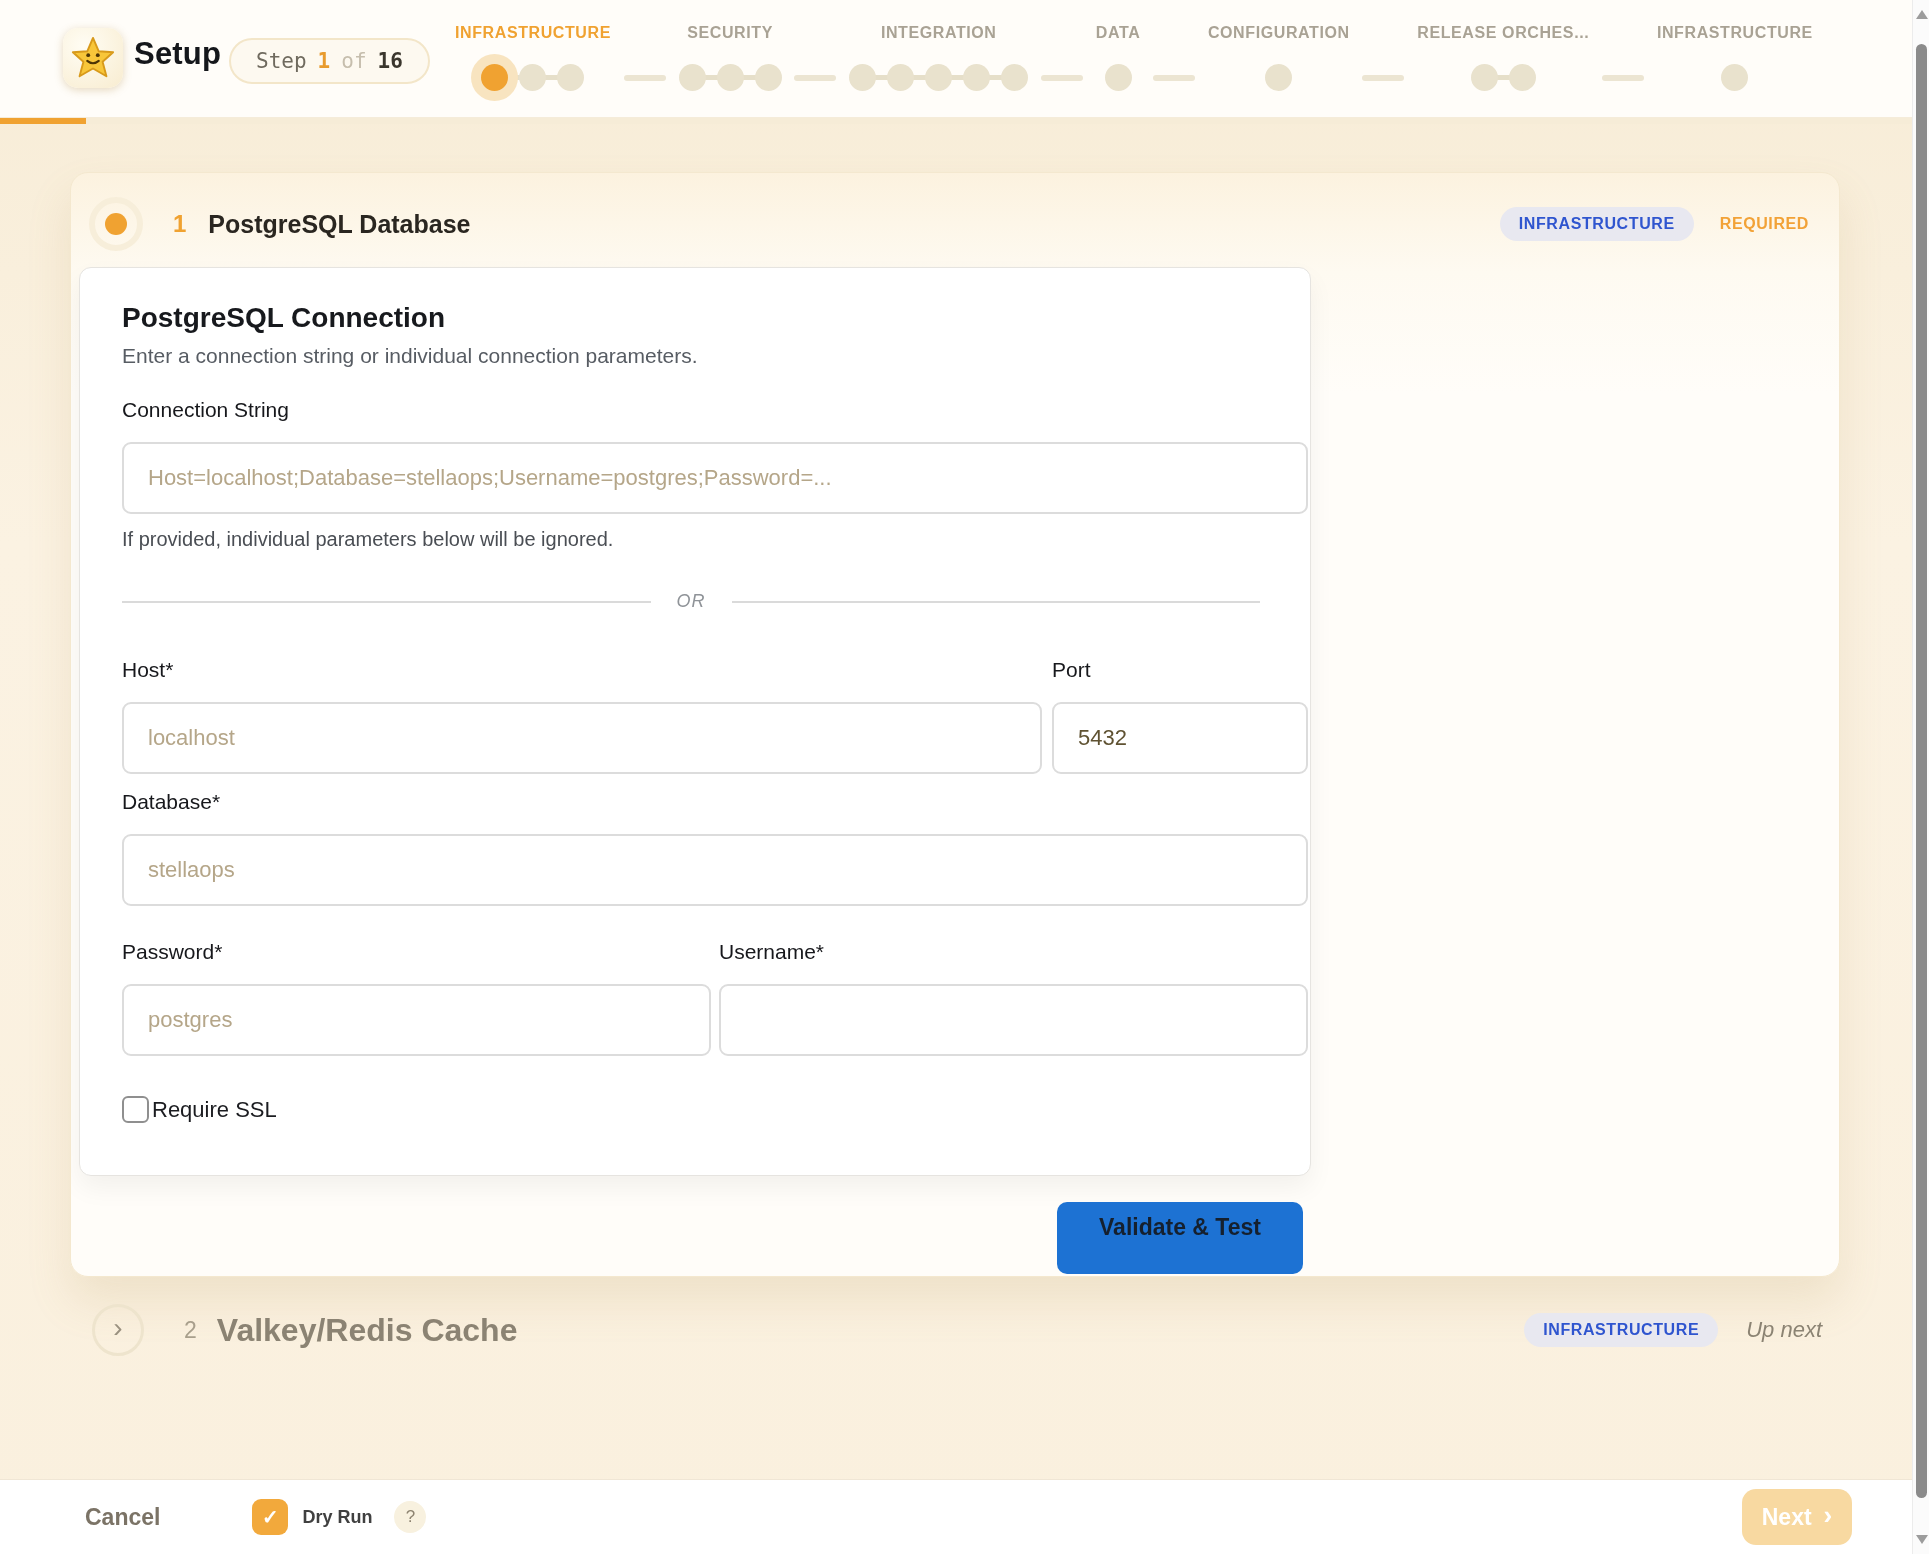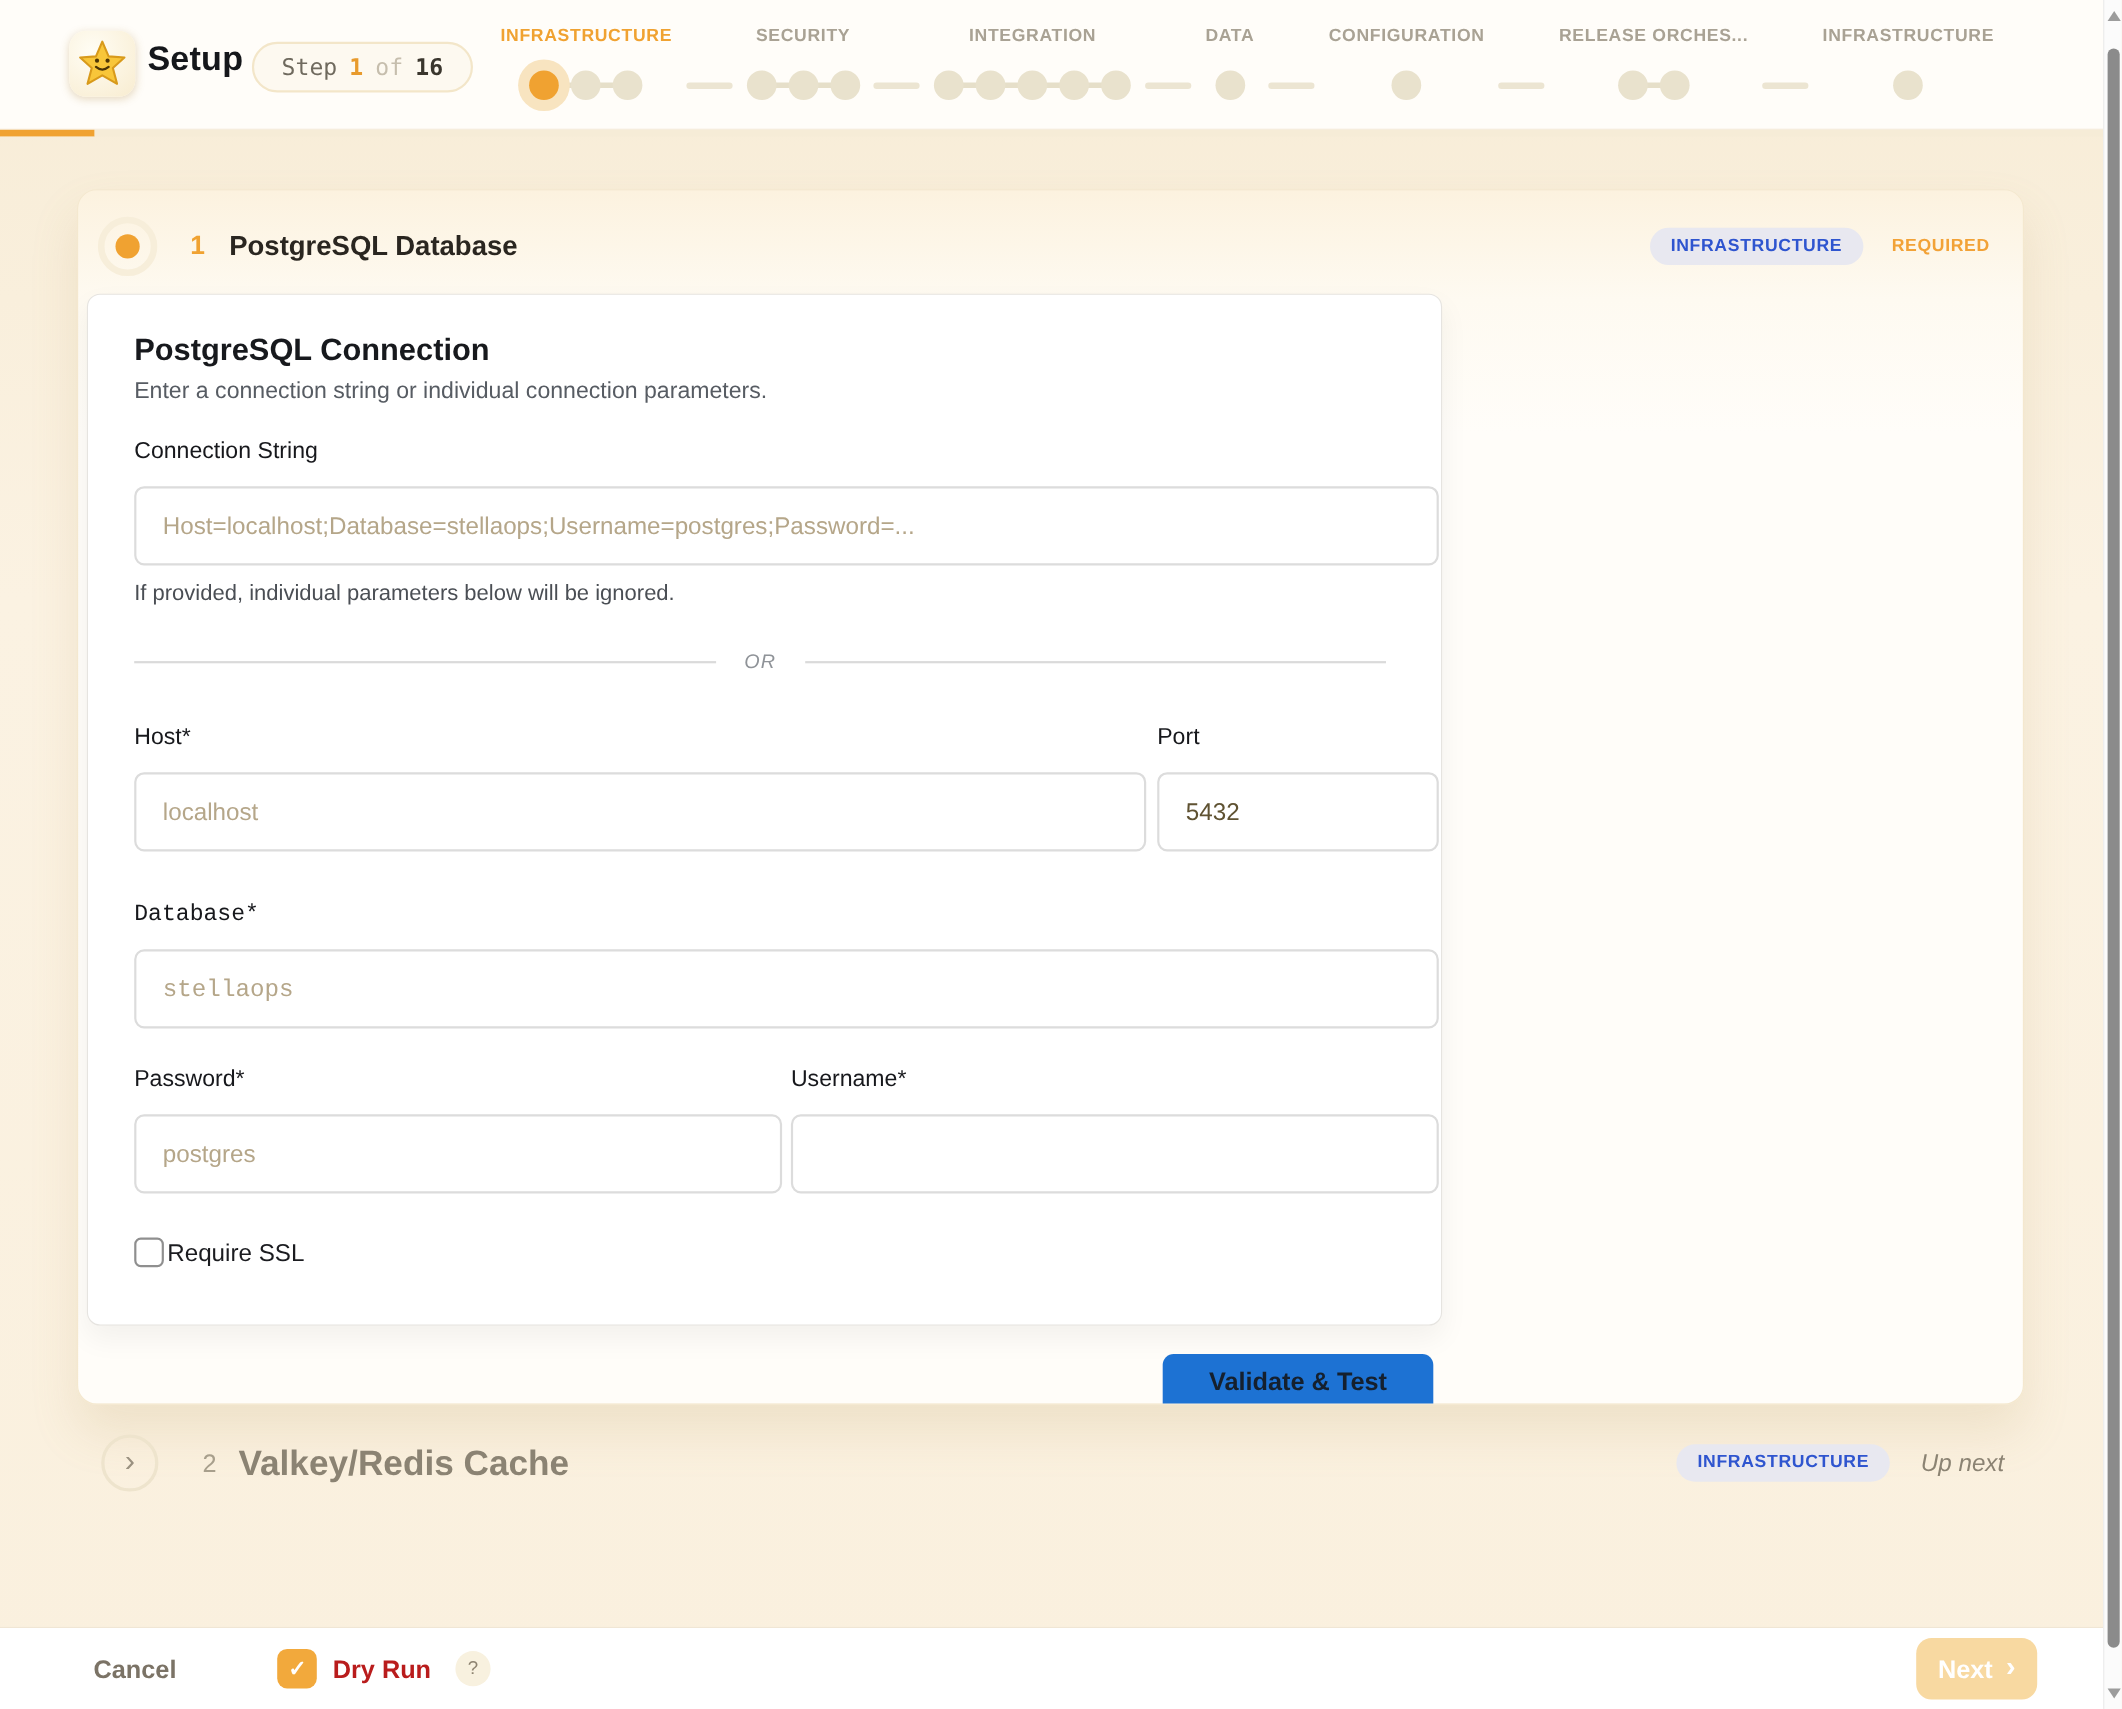--- a/index.html
+++ b/index.html
@@ -75,21 +75,21 @@
   .lbl-cs { margin-top:30px; margin-bottom:20px; }
   input.txt { display:block; width:100%; height:72px; border:2px solid #dcdcdc; border-radius:9px;
     padding:0 24px; font-size:22px; color:#5f5232; background:#fff; font-family:inherit; outline:none; }
   input.txt::placeholder { color:#b5a689; }
   .helper { margin-top:14px; font-size:20px; color:#4a4e54; }
   .or-row { display:flex; align-items:center; margin:40px 48px 46px 0; gap:26px;font-style:italic; }
   .or-line { flex:1; height:2px; background:#dadada; }
   .or-text { font-size:18px; color:#8f9398; letter-spacing:1px; }
   .grid-hp { display:grid; grid-template-columns:1fr 256px; column-gap:10px; row-gap:20px; }
   .grid-up { display:grid; grid-template-columns:1fr 1fr; column-gap:8px; row-gap:20px; margin-top:34px; }
-  .blk { margin-top:46px;font-family:Liberation Mono, monospace; }
+  .blk { margin-top:16px; }
   .blk .f-label { margin-bottom:20px; }
   .ssl-row { margin-top:40px; display:flex; align-items:center; }
   .cbx { width:27px; height:27px; border:2.5px solid #8f8f8f; border-radius:6px; background:#fff; }
   .ssl-label { font-size:22px; color:#1b1c20; margin-left:3px; }
 
   .validate-row { display:flex; justify-content:flex-end; margin-top:26px; width:1232px; }
   .validate-btn { width:246px; height:72px; background:#1d72d3; border:none; border-radius:10px;
     font-size:23px; font-weight:700; color:#15202e; display:flex; justify-content:center;
     align-items:flex-start; padding-top:12px; margin-right:8px; font-family:inherit; cursor:pointer; }
 
@@ -105,21 +105,21 @@
   .upnext { font-style:italic; font-size:22px; color:#8b8373; }
 
   
   .footer { position:absolute; left:0; right:17px; bottom:0; height:74px; background:#fff;
     display:flex; align-items:center; box-shadow:0 -1px 0 rgba(0,0,0,.04); z-index:3; }
   .cancel { margin-left:85px; font-size:23px; font-weight:700; color:#7b7366; background:none;
     border:none; font-family:inherit; cursor:pointer; }
   .dry-cbx { margin-left:92px; width:36px; height:36px; border-radius:9px; background:#f2a93c;
     display:flex; align-items:center; justify-content:center; color:#fff; font-size:20px;
     font-weight:700; cursor:pointer; }
-  .dry-label { margin-left:14px; font-size:23px; font-weight:700; color:#b91c1c; }
+  .dry-label { margin-left:14px; font-size:18px; font-weight:700; color:#404040; }
   .help-circle { margin-left:22px; width:32px; height:32px; border-radius:50%; background:#f8f1df;
     color:#8d8370; font-size:17px; display:flex; align-items:center; justify-content:center; cursor:pointer; }
   .next-btn { margin-left:auto; margin-right:60px; width:110px; height:56px; border-radius:14px;
     background:#f8d9a1; color:#fff; font-weight:700; font-size:23px; display:flex;
     align-items:center; justify-content:center; gap:12px; border:none; font-family:inherit; cursor:pointer; }
   .next-btn .chev { font-size:26px; line-height:1; padding-bottom:4px; }
 
   
   .sb-track { position:absolute; right:0; top:0; bottom:0; width:17px; background:#fbfbfb;
     border-left:1px solid #ececec; z-index:6; }

